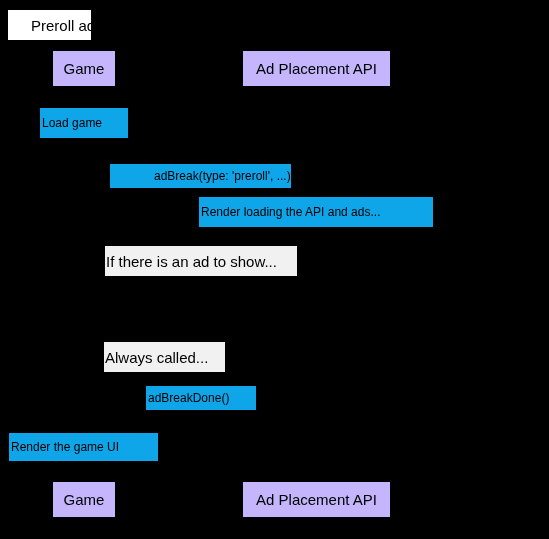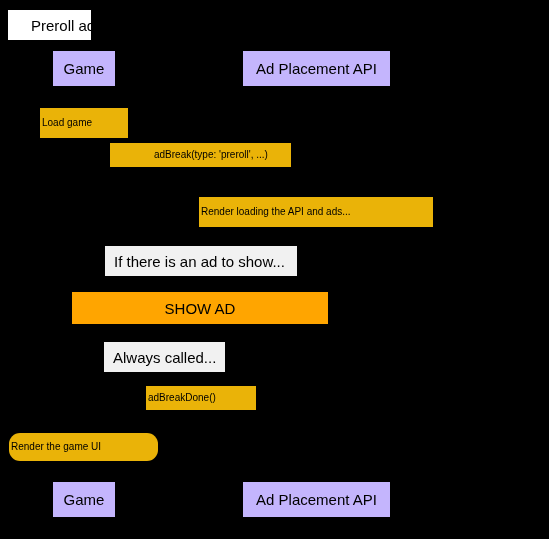--- a/index.html
+++ b/index.html
@@ -32,32 +32,32 @@
   }
   
   .title-label {
     background: #ffffff;
     font-size: 15px;
     justify-content: flex-start;
     padding-left: 23px;
   }
   
   .msg-label {
-    background: #eab308;
-    font-size: 10px;
+    background: #0ea5e9;
+    font-size: 12px;
     justify-content: flex-start;
     padding-left: 2px;
     padding-right: 2px;
   }
   
   .note {
     background: #f1f1f1;
     font-size: 15px;
     justify-content: flex-start;
-    padding-left: 9px;
+    padding-left: 1px;
   }
   
   .highlight {
     background: #ffa500;
     font-size: 15px;
     justify-content: center;
     color: #000000;
   }
   
   .lifeline {
@@ -75,31 +75,30 @@
   <div class="lifeline" style="left:316px; top:86px; height:396px;"></div>
 
   <div class="node title-label" style="left:8px; top:10px; width:83px; height:30px;">Preroll ad</div>
 
   <div class="node participant" style="left:53px; top:51px; width:62px; height:35px;">Game</div>
 
   <div class="node participant" style="left:243px; top:51px; width:147px; height:35px;">Ad Placement API</div>
 
   <div class="node msg-label" style="left:40px; top:108px; width:88px; height:30px;">Load game</div>
 
-  <div class="node msg-label" style="left:110px; top:143px; width:181px; height:24px;padding-left:44px;">adBreak(type: 'preroll', ...)</div>
+  <div class="node msg-label" style="left:110px; top:164px; width:181px; height:24px;padding-left:44px;">adBreak(type: 'preroll', ...)</div>
 
   <div class="node msg-label" style="left:199px; top:197px; width:234px; height:30px;">Render loading the API and ads...</div>
 
   <div class="node note" style="left:105px; top:246px; width:192px; height:30px;">If there is an ad to show...</div>
 
-  <div class="node highlight" style="left:72px; top:292px; width:256px; height:32px;">SHOW AD</div>
 
   <div class="node note" style="left:104px; top:342px; width:121px; height:30px;">Always called...</div>
 
   <div class="node msg-label" style="left:146px; top:386px; width:110px; height:24px;">adBreakDone()</div>
 
-  <div class="node msg-label" style="left:9px; top:433px; width:149px; height:28px;border-radius:11px;">Render the game UI</div>
+  <div class="node msg-label" style="left:9px; top:433px; width:149px; height:28px;">Render the game UI</div>
 
   <div class="node participant" style="left:53px; top:482px; width:62px; height:35px;">Game</div>
 
   <div class="node participant" style="left:243px; top:482px; width:147px; height:35px;">Ad Placement API</div>
 
 </div>
 
 </body></html>

